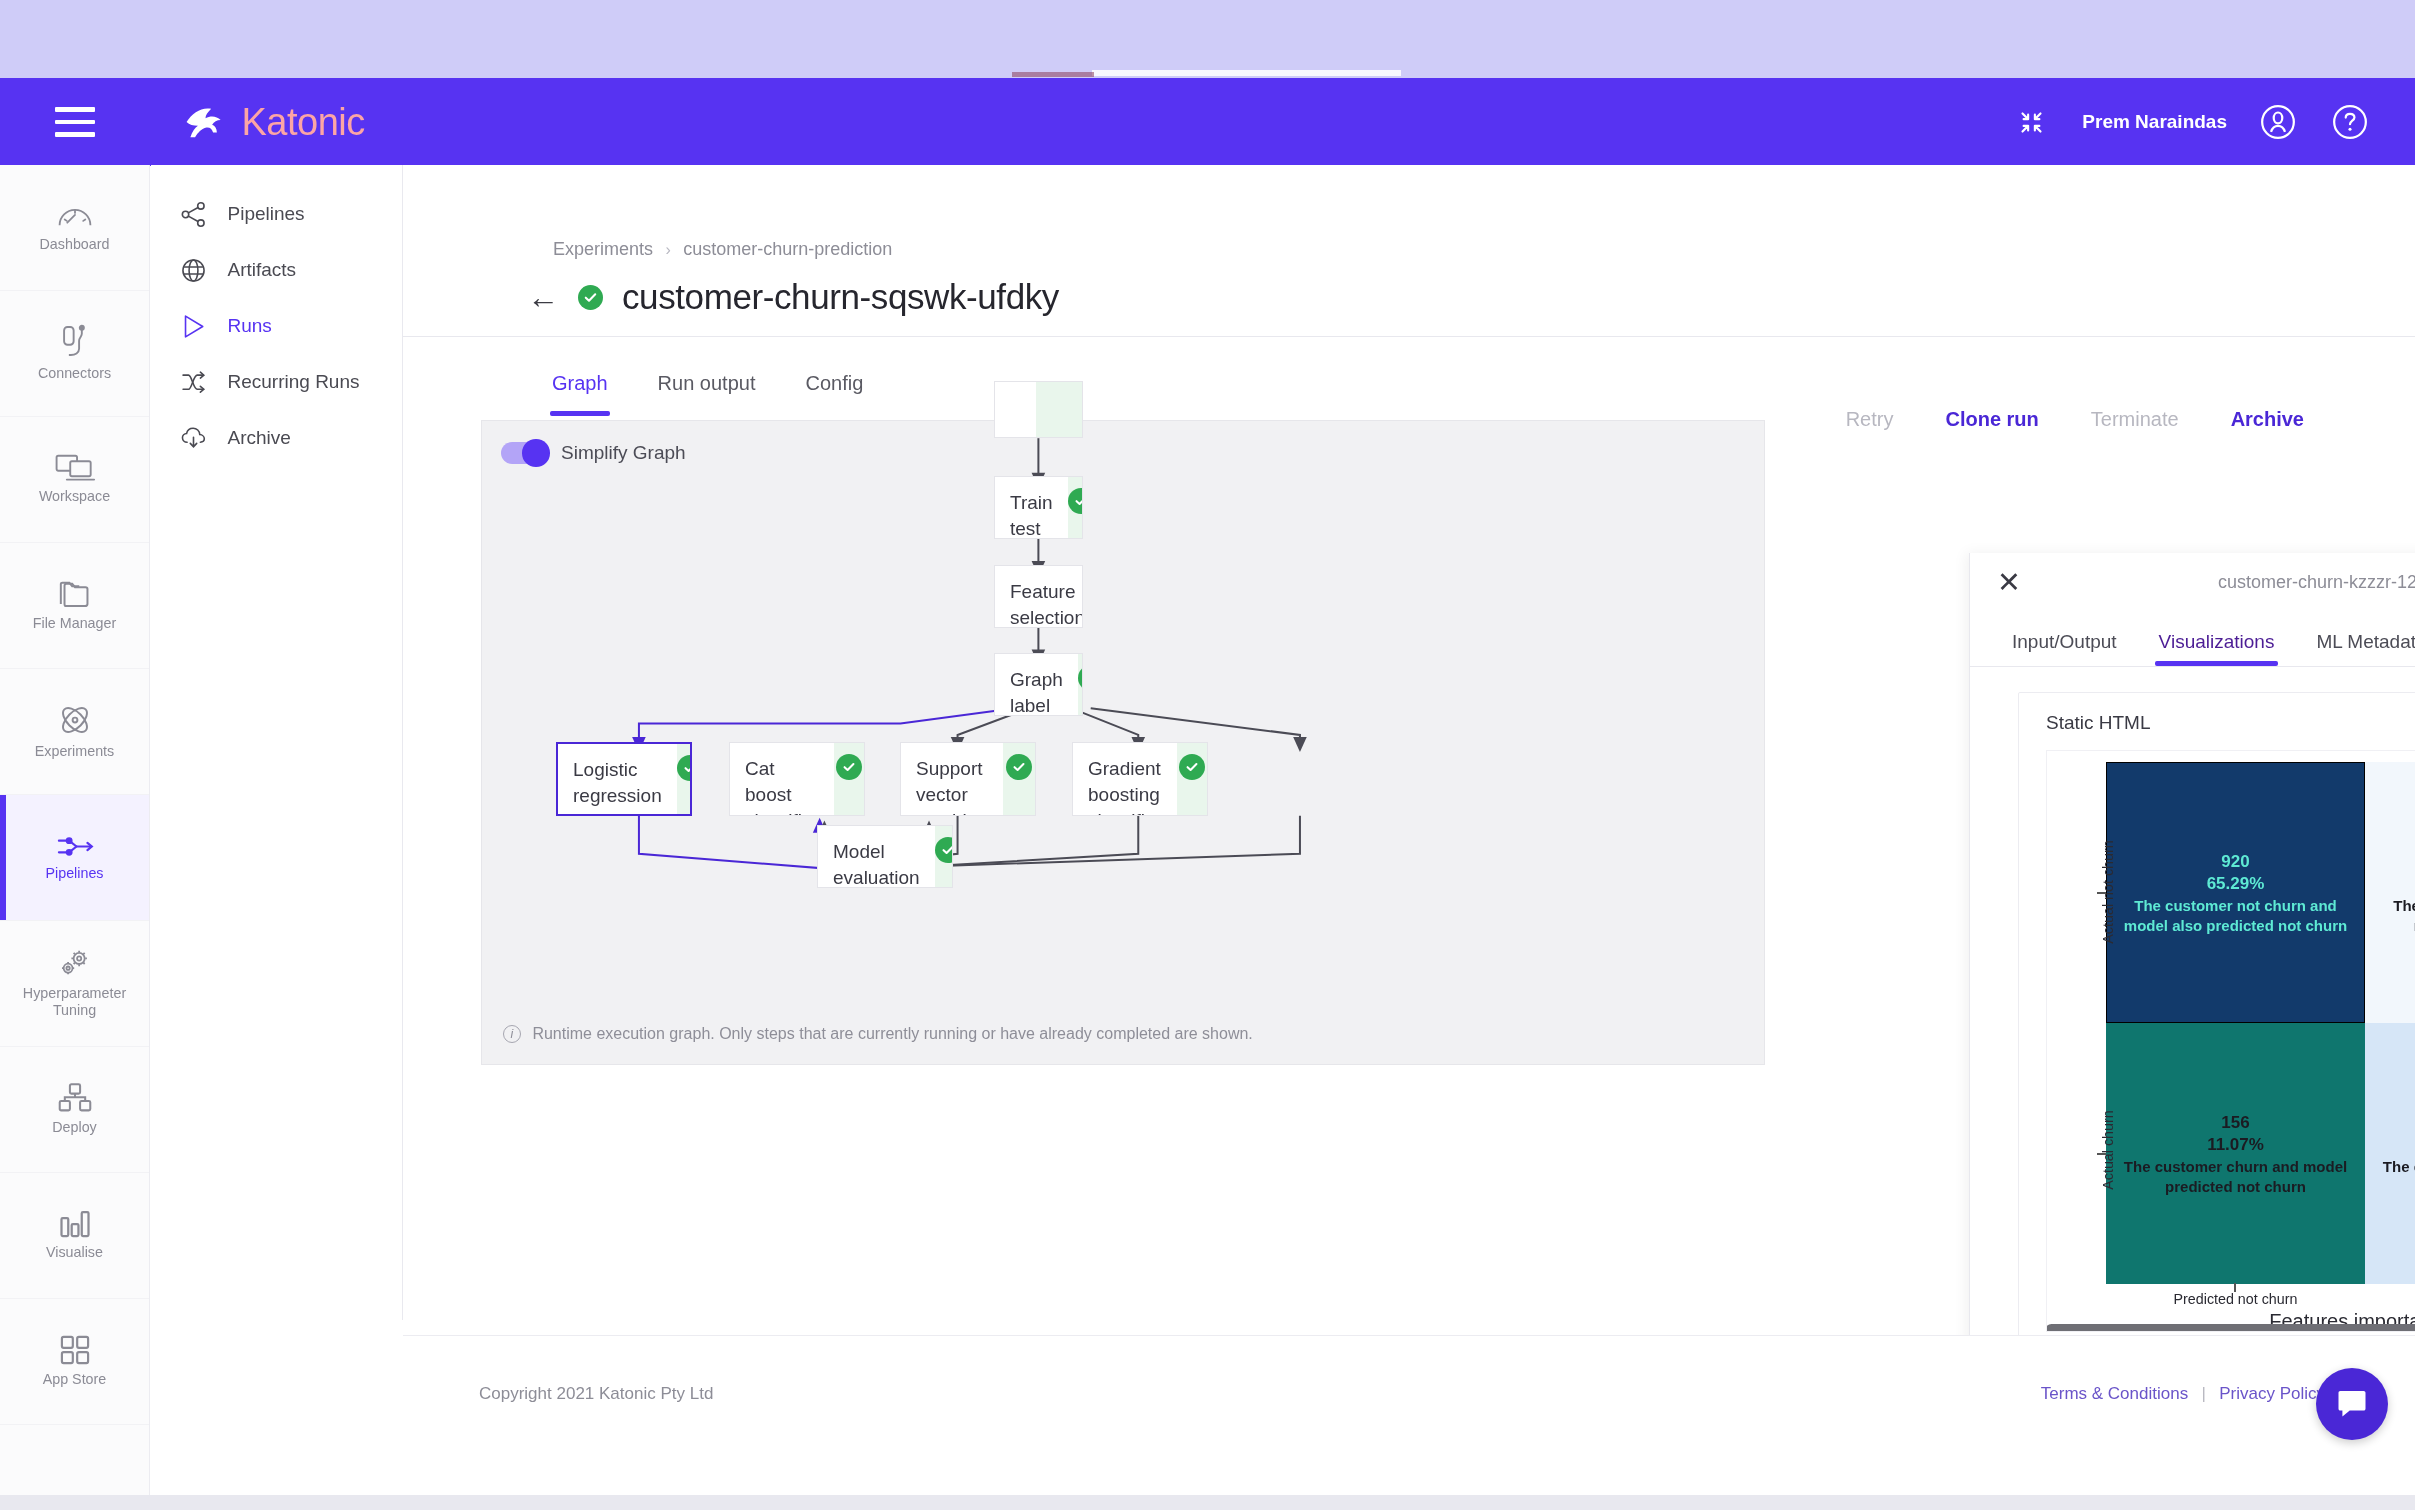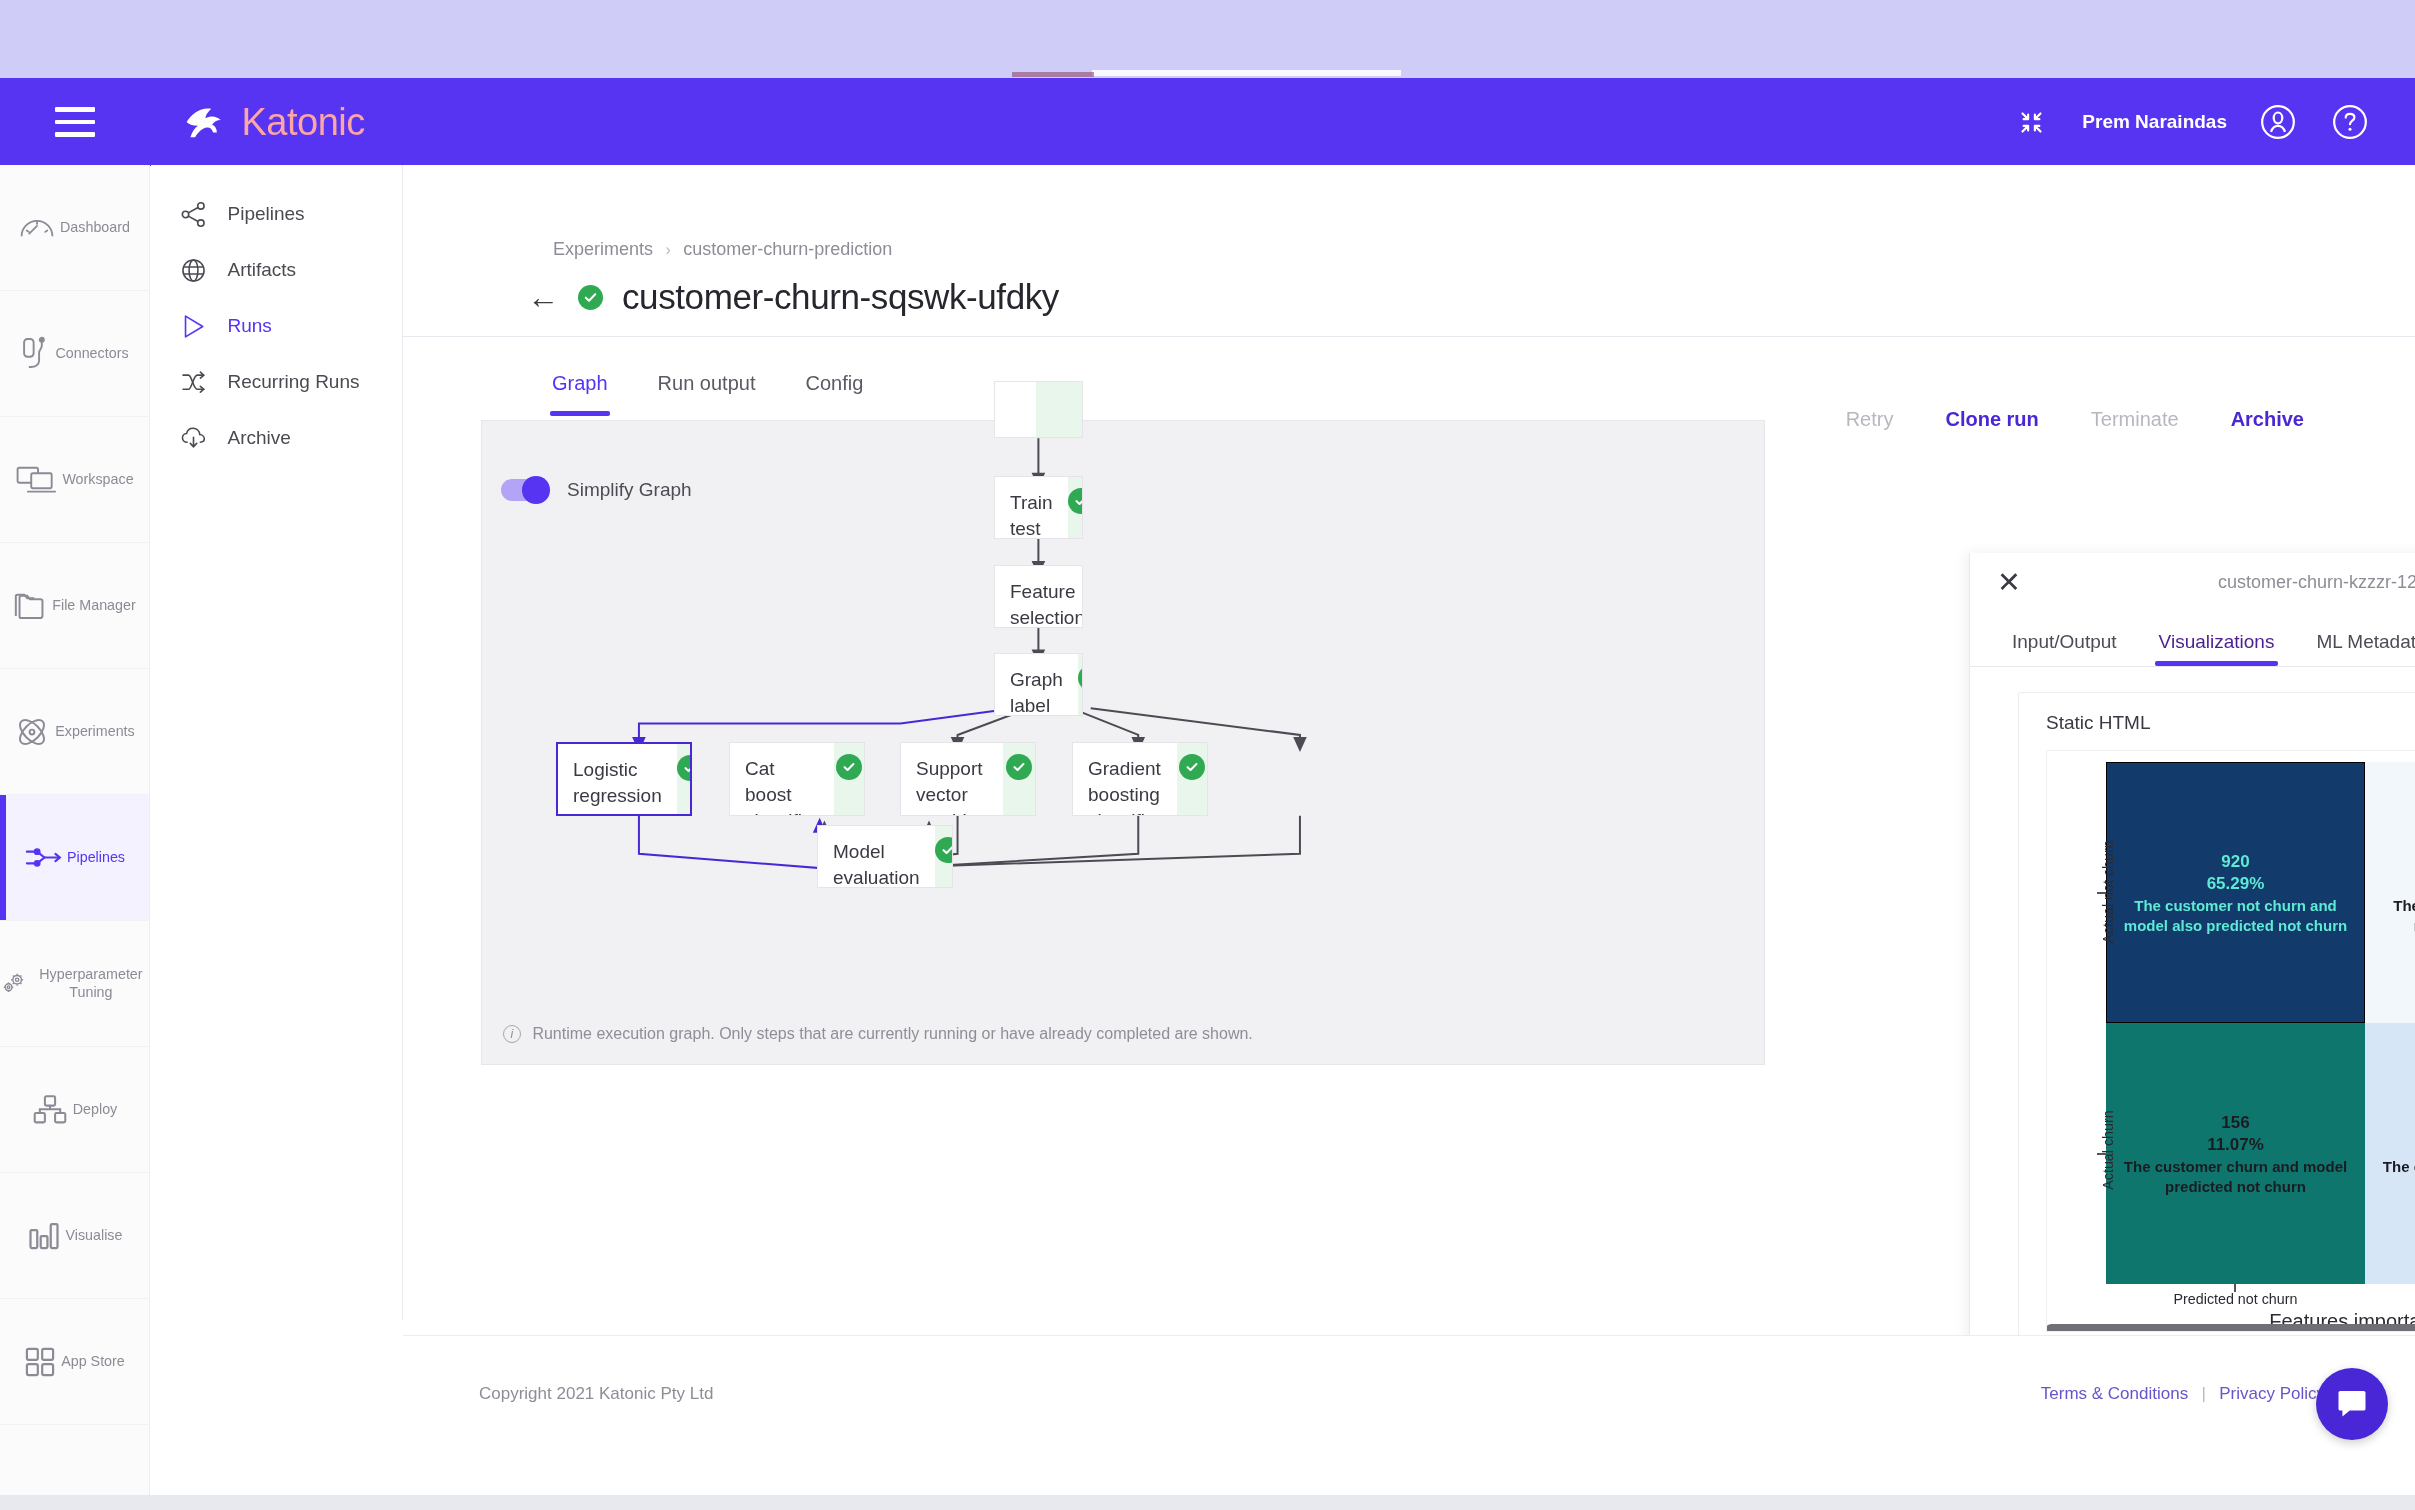--- a/index.html
+++ b/index.html
@@ -28,21 +28,21 @@
   .appbar-right { margin-left:auto; display:flex; align-items:center; gap: 28.5px; padding-right: 44px; }
   .user-name { color:#fff; font-size:19px; font-weight:700; }
   .icon-btn { width:44px; height:44px; display:flex; align-items:center; justify-content:center; cursor:pointer; }
 
   
   .rail {
     position:absolute; top:165px; left:0; width:150px; height:1345px;
     background:#fbfbfc; border-right:1px solid #ececf1;
   }
   .rail-item {
-    height: 126px; display:flex; flex-direction:row; align-items:center; justify-content:center;
+    height: 126px; display:flex; flex-direction:column; align-items:center; justify-content:center;
     gap: 5px; color:#8b8b95; font-size:14.3px; cursor:pointer; position:relative;
     border-bottom:1px solid #f2f2f5;
   }
   .rail-item .rail-label { text-align:center; line-height:1.2; }
   .rail-item.active { color:#5733f2; background:#f4f2ff; }
   .rail-item.active::before { content:""; position:absolute; left:0; top:0; bottom:0; width:5.7px; background:#5733f2; }
   .rail-item svg { display:block; }
 
   
   .subnav {
@@ -78,21 +78,21 @@
   .tabs { position:absolute; left:124px; top:190px; display:flex; gap:0; }
   .tab { font-size:20px; color:#5a5a63; padding: 17px 25px 21px 25px; cursor:pointer; position:relative; }
   .tab.active { color:#5733f2; }
   .tab.active::after { content:""; position:absolute; left:23px; right:23px; bottom:0; height:4.8px; background:#5733f2; border-radius:1.9px; }
 
   
   .graph-wrap {
     position:absolute; left:78px; top:255px; width:1284px; height:645px;
     background:#f1f1f3; border:1px solid #e6e6ea;
   }
-  .simplify { position:absolute; left:19px; top:21px; display:flex; align-items:center; gap:18px;margin-top:37px; }
+  .simplify { position:absolute; left:19px; top:21px; display:flex; align-items:center; gap:12px; }
   .toggle { width:48px; height:22px; border-radius:12.4px; background:#b3a4f7; position:relative; cursor:pointer; }
   .toggle .knob { position:absolute; right:-1px; top:-2.9px; width:27.6px; height:27.6px; border-radius:50%; background:#5733f2; }
   .simplify-label { font-size:19px; color:#4c4c56; }
 
   .graph-note { position:absolute; left:21px; bottom:21px; display:flex; align-items:center; gap:11.4px; font-size:16px; color:#8e8e98; }
   .info-circle { width:18px; height:18px; border-radius:50%; border:1.5px solid #a6a6b0; color:#8e8e98; font-size:12.4px; display:flex; align-items:center; justify-content:center; font-style:italic; }
 
   .gnode { position:absolute; background:#fff; border:1px solid #e4e4e9; display:flex; overflow:hidden; cursor:pointer; }
   .gnode .gbody { flex:1; padding:13.3px 15px; font-size:19px; color:#3a3a44; line-height:1.35; }
   .gnode .gstrip { width:46px; background:#e9f6ec; display:flex; align-items:flex-start; justify-content:center; padding-top:11.4px; }

